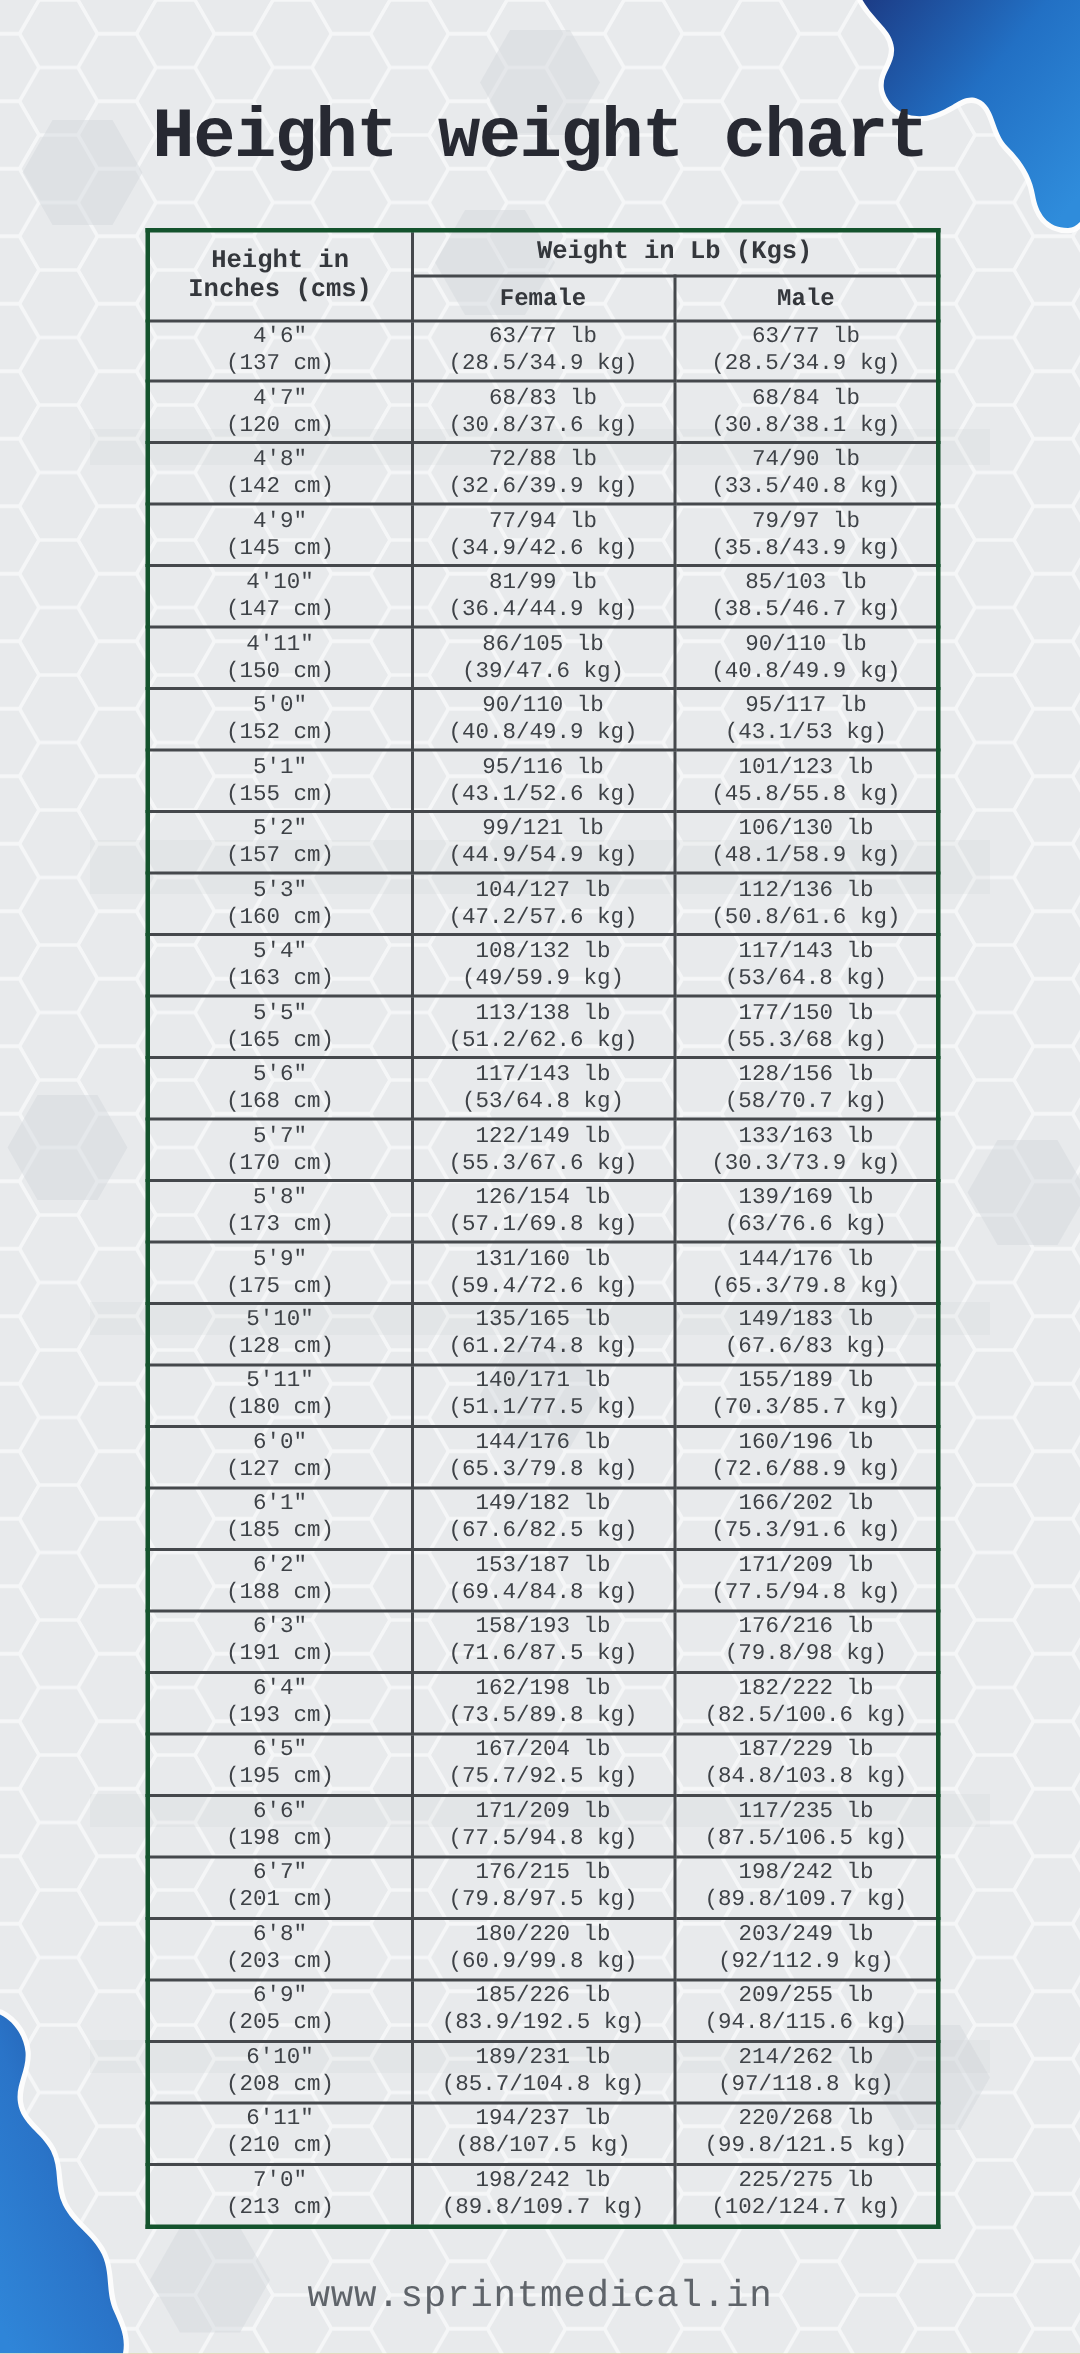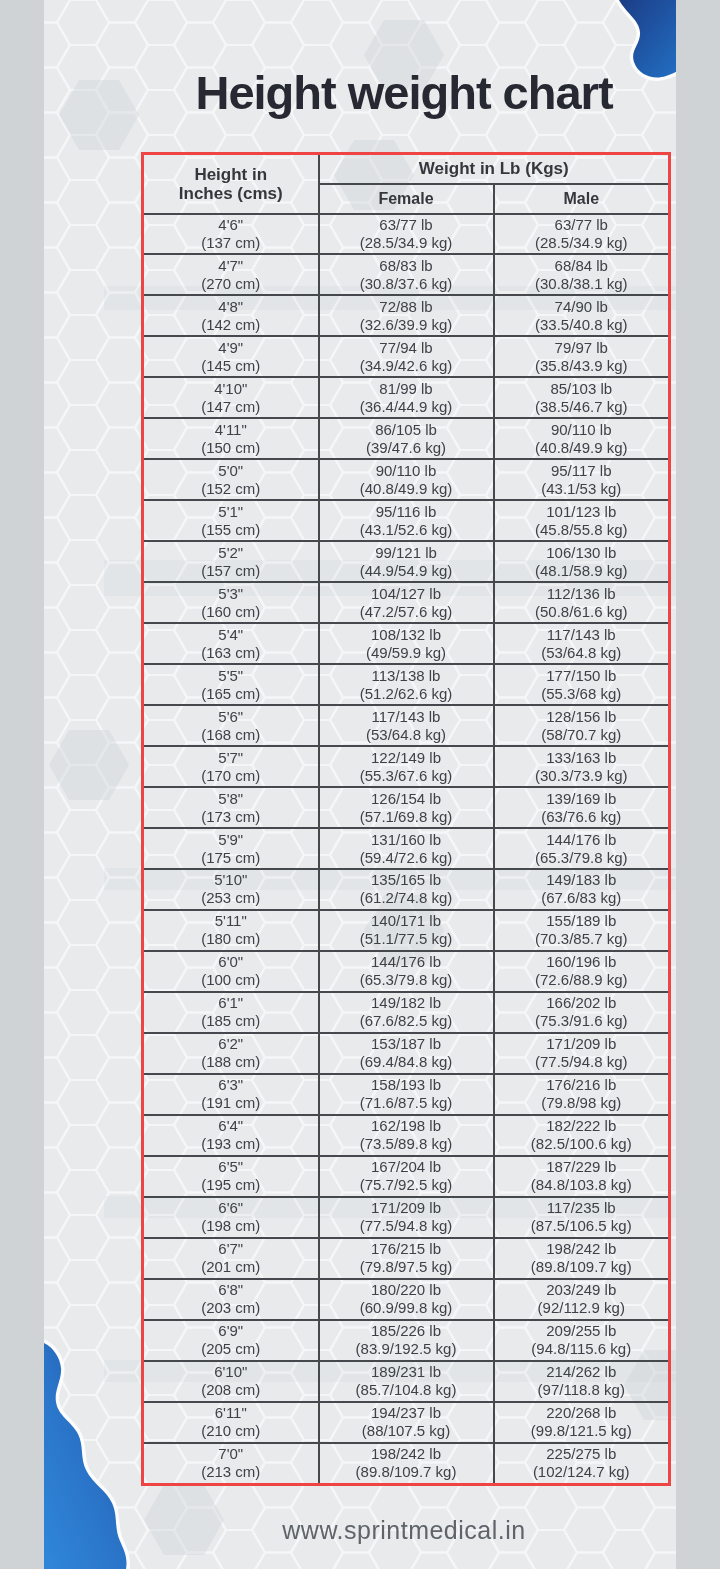--- a/index.html
+++ b/index.html
@@ -1,37 +1,37 @@
 <!DOCTYPE html>
 <html><head>
 <meta charset="utf-8">
 <style>
   html,body{margin:0;padding:0;background:#cfd3d6;}
   .sheet{
-    position:relative;width:632px;height:1569px;margin:0 auto;
+    position:relative;width:720px;height:1569px;margin:0 auto;
     background:#fde047;overflow:hidden;
-    font-family:Liberation Sans, sans-serif;
+    font-family:Liberation Mono, monospace;
   }
   .bg-svg{position:absolute;left:0;top:0;width:720px;height:1569px;display:block;}
   .page-title{
     position:absolute;left:0;top:68px;width:720px;margin:0;
     text-align:center;font-size:47px;line-height:1.05;font-weight:700;
     letter-spacing:-1px;color:#272932;
   }
   table.hw{
     position:absolute;left:97px;top:152px;width:527px;height:1334px;
     border-collapse:collapse;table-layout:fixed;
     color:#3e4247;
   }
   table.hw th, table.hw td{
     border:2px solid #45484c;
     text-align:center;vertical-align:middle;
     padding:1px 2px;background:transparent;
   }
-  table.hw{border:3px solid #ef4444;}
+  table.hw{border:3px solid #14532d;}
   thead tr{height:30px;}
   th.group-head{font-size:17px;font-weight:700;color:#34373c;}
   th.height-head{font-size:17px;font-weight:700;color:#34373c;line-height:19px;}
   th.sex-head{font-size:16px;font-weight:700;color:#34373c;margin-left:36px;}
   td .l1,{display:block;}
   .l1{font-size:15px;line-height:18px;}
   .l2{font-size:15px;line-height:18px;}
   .col-h{width:176px;}
   .col-f{width:175px;}
   .col-m{width:176px;}
@@ -145,21 +145,21 @@
       </td>
       <td>
         <div class="l1">63/77 lb</div>
         <div class="l2">(28.5/34.9 kg)</div>
       </td>
     </tr>
 
     <tr>
       <td>
         <div class="l1">4'7"</div>
-        <div class="l2">(270 cm)</div>
+        <div class="l2">(120 cm)</div>
       </td>
       <td>
         <div class="l1">68/83 lb</div>
         <div class="l2">(30.8/37.6 kg)</div>
       </td>
       <td>
         <div class="l1">68/84 lb</div>
         <div class="l2">(30.8/38.1 kg)</div>
       </td>
     </tr>
@@ -370,21 +370,21 @@
       </td>
       <td>
         <div class="l1">144/176 lb</div>
         <div class="l2">(65.3/79.8 kg)</div>
       </td>
     </tr>
 
     <tr>
       <td>
         <div class="l1">5'10"</div>
-        <div class="l2">(253 cm)</div>
+        <div class="l2">(128 cm)</div>
       </td>
       <td>
         <div class="l1">135/165 lb</div>
         <div class="l2">(61.2/74.8 kg)</div>
       </td>
       <td>
         <div class="l1">149/183 lb</div>
         <div class="l2">(67.6/83 kg)</div>
       </td>
     </tr>
@@ -400,21 +400,21 @@
       </td>
       <td>
         <div class="l1">155/189 lb</div>
         <div class="l2">(70.3/85.7 kg)</div>
       </td>
     </tr>
 
     <tr>
       <td>
         <div class="l1">6'0"</div>
-        <div class="l2">(100 cm)</div>
+        <div class="l2">(127 cm)</div>
       </td>
       <td>
         <div class="l1">144/176 lb</div>
         <div class="l2">(65.3/79.8 kg)</div>
       </td>
       <td>
         <div class="l1">160/196 lb</div>
         <div class="l2">(72.6/88.9 kg)</div>
       </td>
     </tr>

